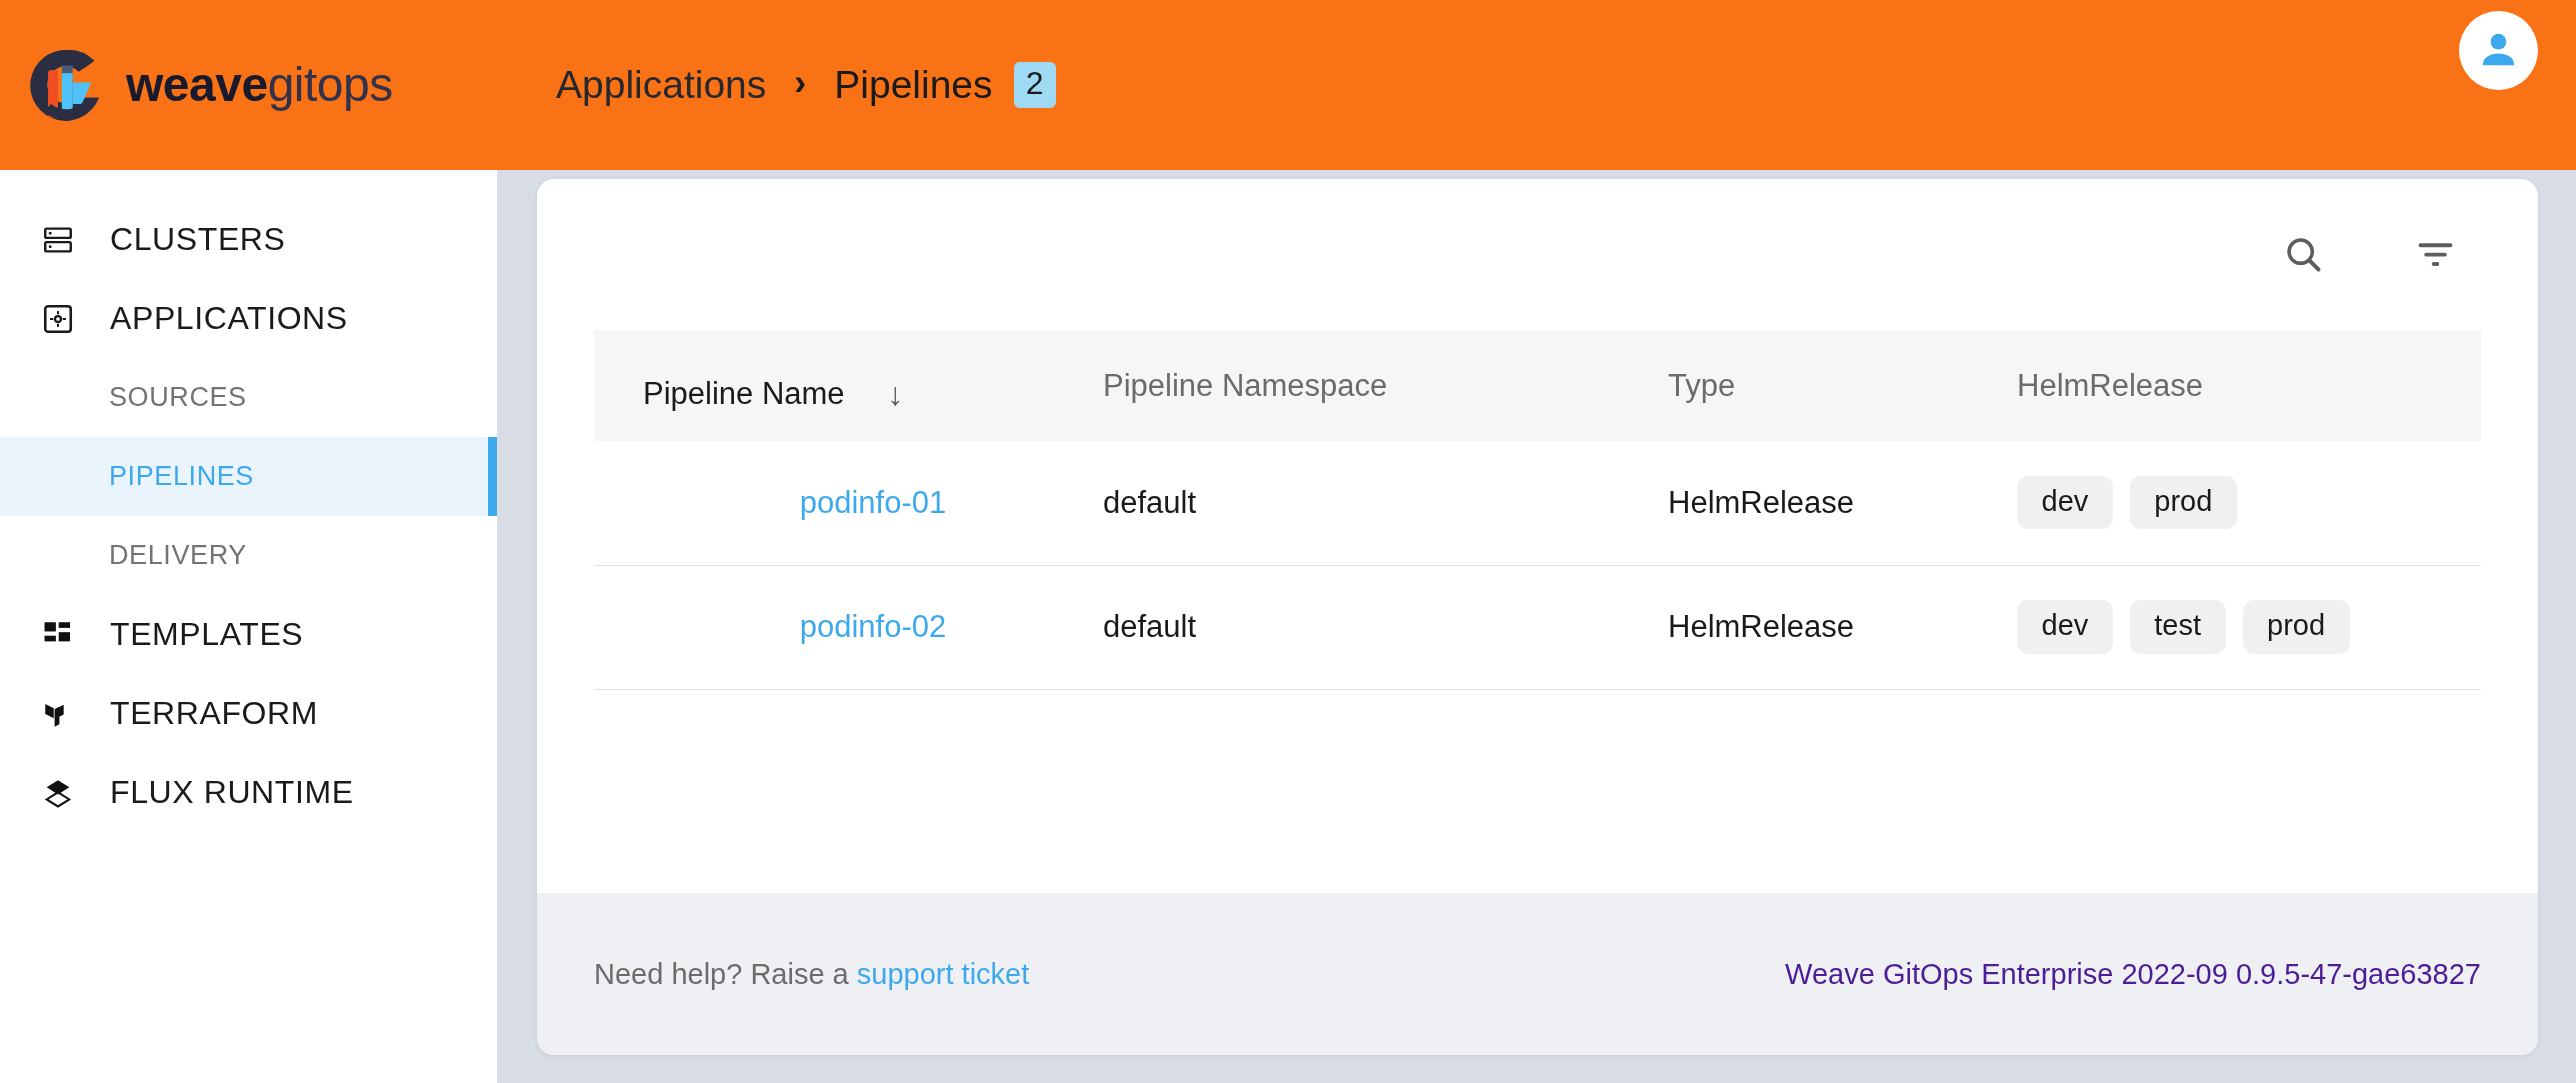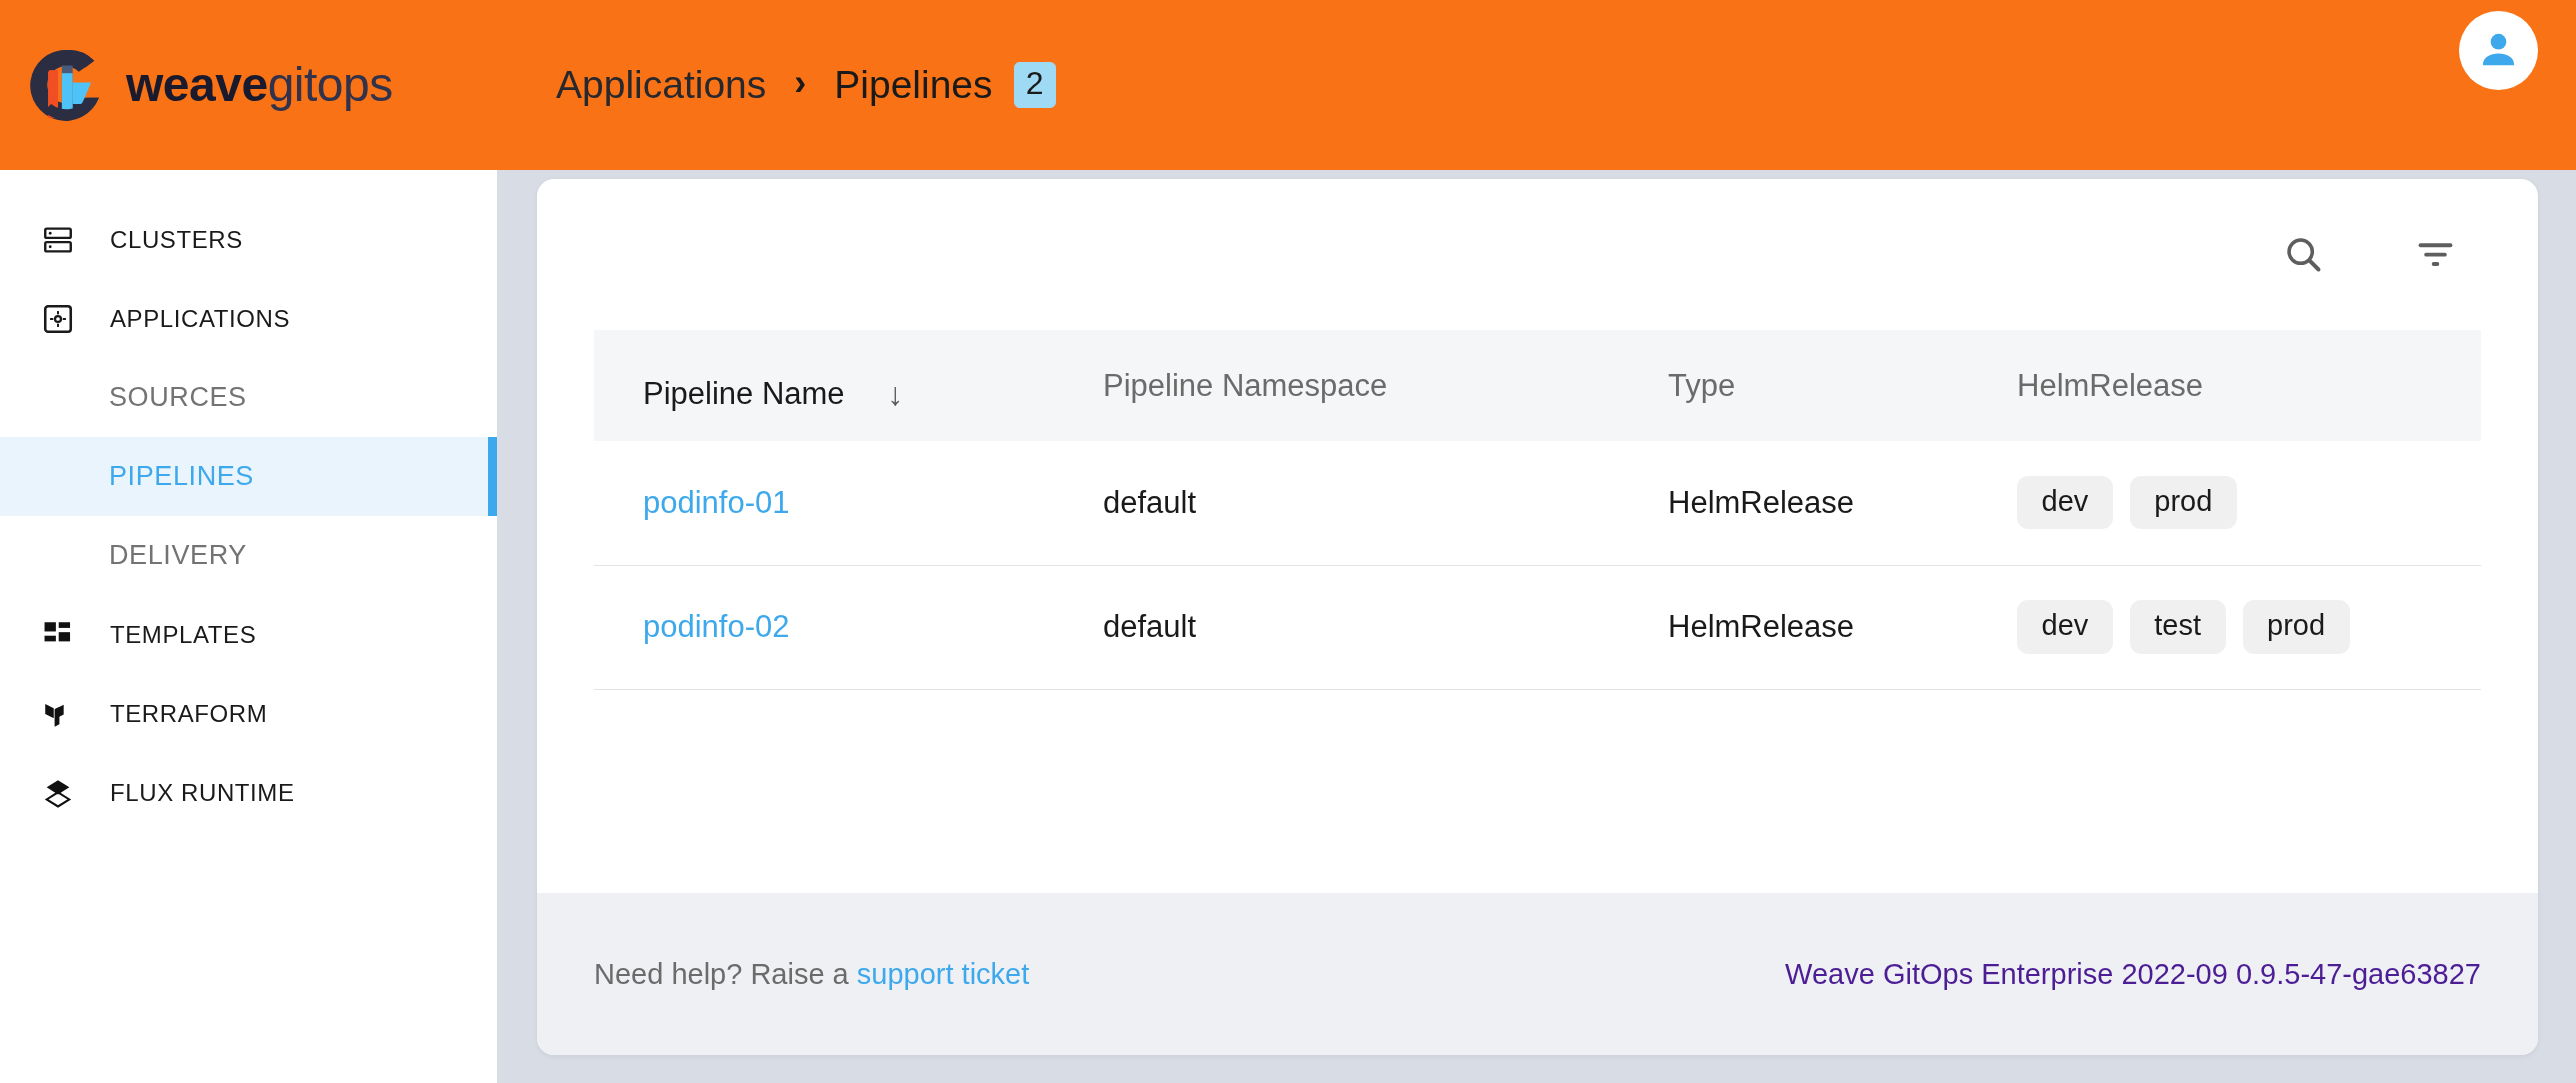--- a/index.html
+++ b/index.html
@@ -108,21 +108,21 @@
   .nav-item .icon {
     width: 40px;
     height: 40px;
     flex: 0 0 40px;
     display: flex;
     align-items: center;
     justify-content: center;
     margin-right: 32px;
   }
   .nav-item .label {
-    font-size: 24px;
+    font-size: 32px;
     letter-spacing: 0.6px;
     color: #1A1A1A;
     white-space: nowrap;
   }
   .nav-item.sub { padding-left: 109px; }
   .nav-item.sub .label { color: #737373; font-size: 27px; }
   .nav-item.active { background: #E9F4FC; }
   .nav-item.active .label { color: #3DA9EC; }
   .nav-item.active::after {
     content: "";
@@ -185,21 +185,21 @@
   }
   table.pipelines td {
     font-size: 31px;
     color: #1A1A1A;
     padding: 0;
     height: 124px;
     vertical-align: middle;
     border-bottom: 1.9px solid #E3E3E3;
   }
   table.pipelines tbody tr:first-child td { border-top: none; }
-  .col-name { width: 509px; padding-left: 49px !important; }
+  .col-name { width: 509px; padding-left: 49px !important; text-align: center; }
   .col-ns   { width: 565px; }
   .col-type { width: 349px; }
   .col-env  { width: auto; }
   th.col-name { padding-left: 49px !important; }
   .link { color: #3DA9EC; text-decoration: none; }
   .chips { display: flex; gap: 17px; }
   .chip {
     background: #F0F0F0;
     border-radius: 11.3px;
     padding: 8.5px 24.5px 11.3px 24.5px;

